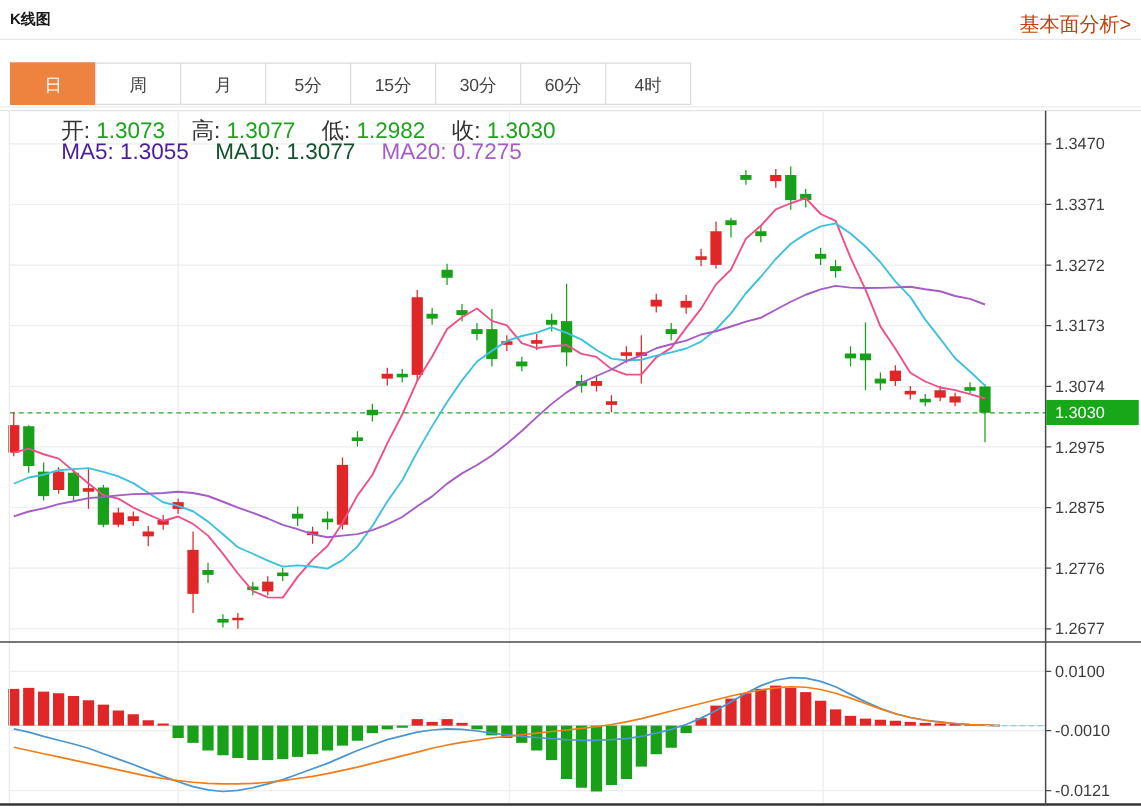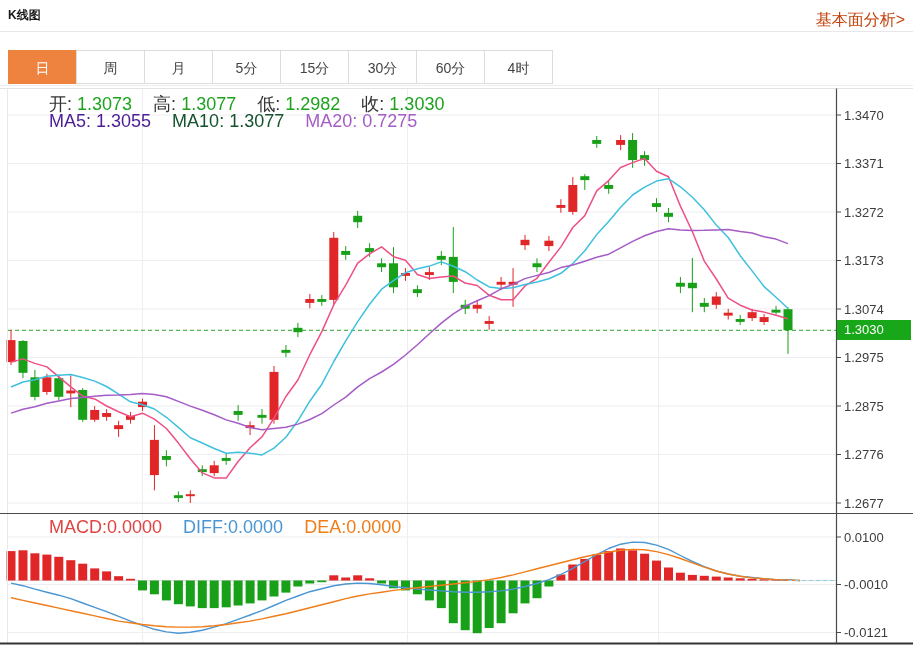--- a/index.html
+++ b/index.html
@@ -315,21 +315,16 @@
     <span class="pair"><span class="lbl">低:</span> <span class="g">1.2982</span></span>
     <span class="pair"><span class="lbl">收:</span> <span class="g">1.3030</span></span>
   </div>
 
   <div class="legend" id="ma-legend">
     <span class="pair ma5"><span>MA5:</span> <span>1.3055</span></span>
     <span class="pair ma10"><span>MA10:</span> <span>1.3077</span></span>
     <span class="pair ma20"><span>MA20:</span> <span>0.7275</span></span>
   </div>
 
-  <div class="legend" id="macd-legend">
-    <span class="pair mR"><span>MACD:</span><span>0.0000</span></span>
-    <span class="pair mB"><span>DIFF:</span><span>0.0000</span></span>
-    <span class="pair mO"><span>DEA:</span><span>0.0000</span></span>
-  </div>
 
   <div id="price-badge">1.3030</div>
 
 </div>
 
 </body></html>

